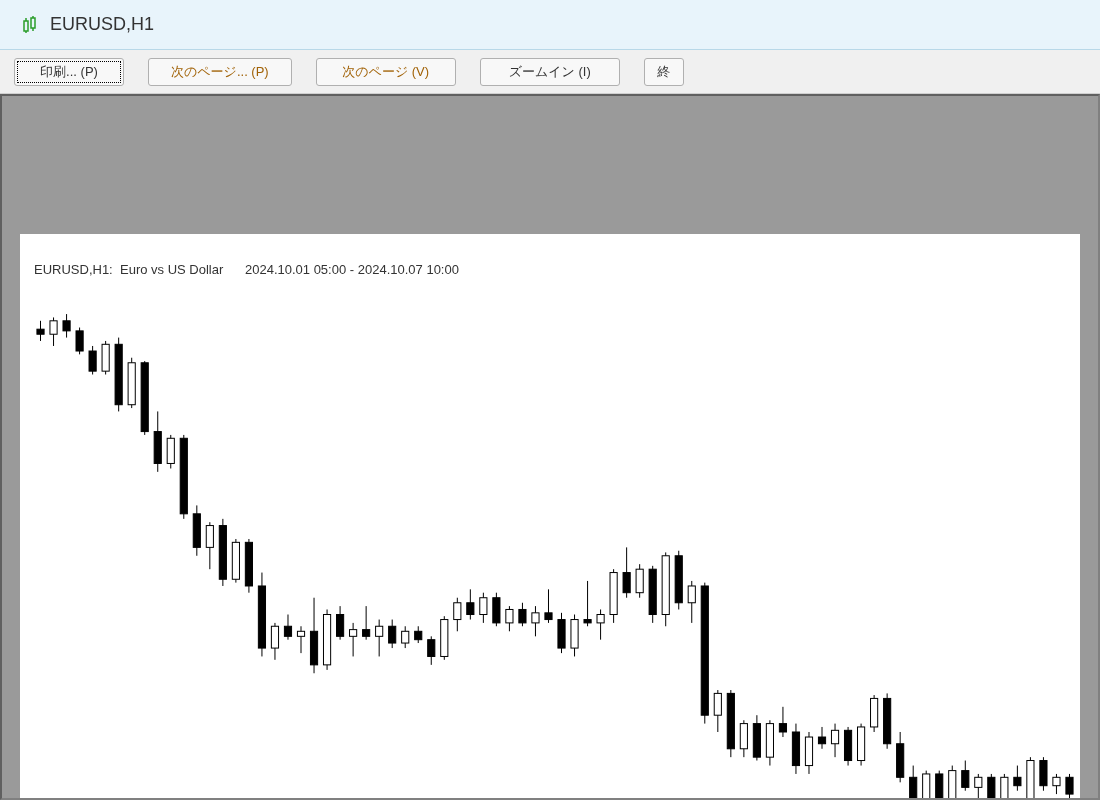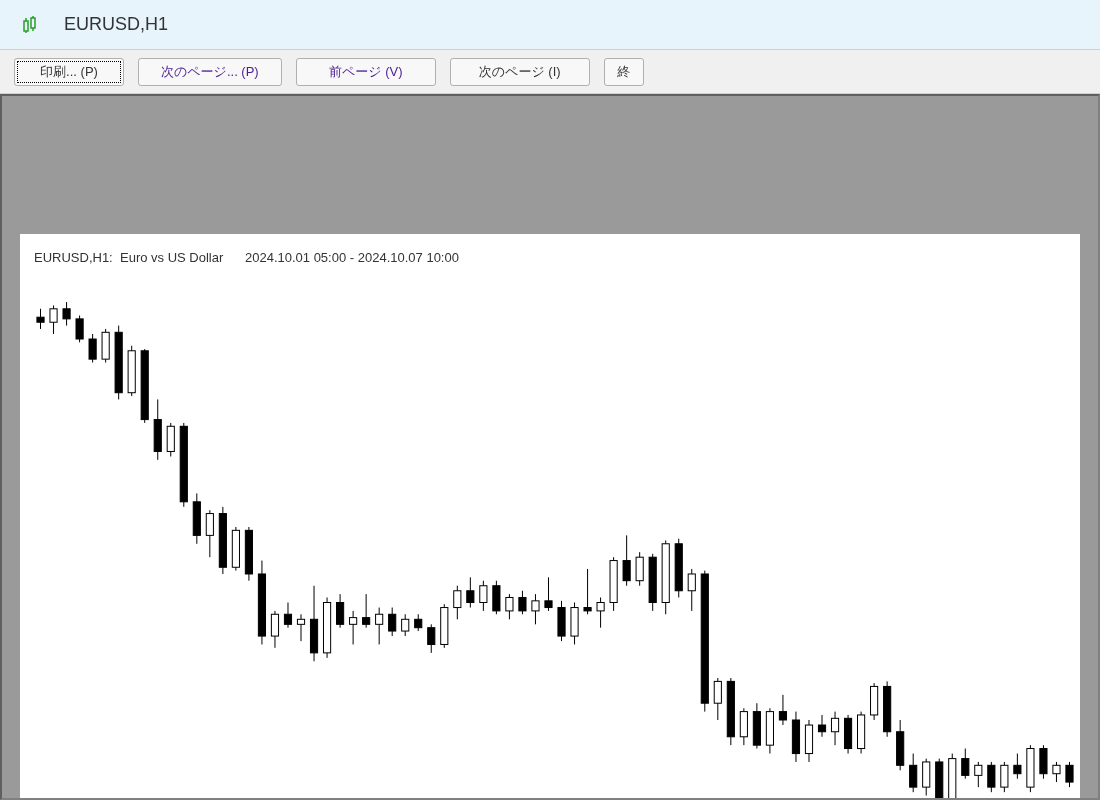--- a/index.html
+++ b/index.html
@@ -5,36 +5,36 @@
   * { box-sizing: border-box; }
   html, body { margin: 0; padding: 0; font-family: "MS UI Gothic", "Meiryo", sans-serif; font-size: 13px; }
   body { width: 1100px; height: 800px; background: #fff; overflow: hidden; }
 
   .titlebar {
     height: 50px;
     background: #e8f4fb;
     display: flex;
     align-items: center;
     padding: 0 20px;
-    gap: 24px;
+    gap: 10px;
     border-bottom: 1px solid #b8d8e8;
   }
   .titlebar .icon svg { display: block; }
   .titlebar-text {
     font-size: 18px;
     color: #333;
   }
 
   .toolbar {
     height: 44px;
     background: #f0f0f0;
     display: flex;
     align-items: center;
     padding: 0 14px;
-    gap: 14px;
+    gap: 24px;
     border-bottom: 1px solid #d0d0d0;
   }
   .tool-btn {
     height: 28px;
     padding: 0 22px;
     min-width: 140px;
     background: #f8f8f8;
     border: 1px solid #b0b0b0;
     border-radius: 3px;
     color: #333;
@@ -44,21 +44,21 @@
     justify-content: center;
     user-select: none;
     white-space: nowrap;
   }
   .tool-btn.focused {
     outline: 1px dotted #000;
     outline-offset: -4px;
     min-width: 110px;
   }
   .tool-btn.disabled {
-    color: #4c1d95;
+    color: #a16207;
   }
   .tool-btn.short { min-width: 40px; padding: 0 12px; }
 
   .preview-area {
     background: #9a9a9a;
     width: 100%;
     height: calc(800px - 50px - 44px);
     padding: 18px 18px 0 18px;
     overflow: hidden;
     border: 2px solid #808080;
@@ -69,21 +69,21 @@
     background: #fff;
     width: 100%;
     height: 100%;
     margin-top: 120px;
     padding: 12px 10px;
   }
   .chart-title {
     font-family: "Tahoma", sans-serif;
     font-size: 13px;
     color: #333;
-    margin: 4px 0 8px 4px;
+    margin: 16px 0 8px 4px;
     white-space: pre;
   }
   .chart-canvas {
     width: 1050px;
     height: 560px;
     display: block;
   }
 </style>
 </head>
 <body>
@@ -98,22 +98,22 @@
       <line x1="13" y1="1" x2="13" y2="3" stroke="#2a9d2a" stroke-width="1.5"></line>
       <line x1="13" y1="13" x2="13" y2="16" stroke="#2a9d2a" stroke-width="1.5"></line>
     </svg>
   </span>
   <span class="titlebar-text">EURUSD,H1</span>
 </div>
 
 <div class="toolbar">
   <div class="tool-btn focused">印刷... (P)</div>
   <div class="tool-btn disabled">次のページ... (P)</div>
-  <div class="tool-btn disabled">前ページ (V)</div>
-  <div class="tool-btn">次のページ (I)</div>
+  <div class="tool-btn disabled">次のページ (V)</div>
+  <div class="tool-btn">ズームイン (I)</div>
   <div class="tool-btn short">終</div>
 </div>
 
 <div class="preview-area">
   <div class="page">
     <div class="chart-title"><span>EURUSD,H1:</span>  <span>Euro vs US Dollar</span>      <span>2024.10.01 05:00 - 2024.10.07 10:00</span></div>
     <svg class="chart-canvas" id="chart-svg" viewBox="0 0 1050 560">
         <line x1="10.5125" x2="10.5125" y1="35.80419580419539" y2="55.94405594405697" stroke="#000" stroke-width="1"></line>
         <rect x="6.930624999999999" y="44.195804195806545" width="7.163750000000001" height="5.0349650349645" fill="#000000" stroke="#000" stroke-width="1"></rect>
         <line x1="23.537499999999998" x2="23.537499999999998" y1="32.447552447552425" y2="60.97902097902147" stroke="#000" stroke-width="1"></line>

